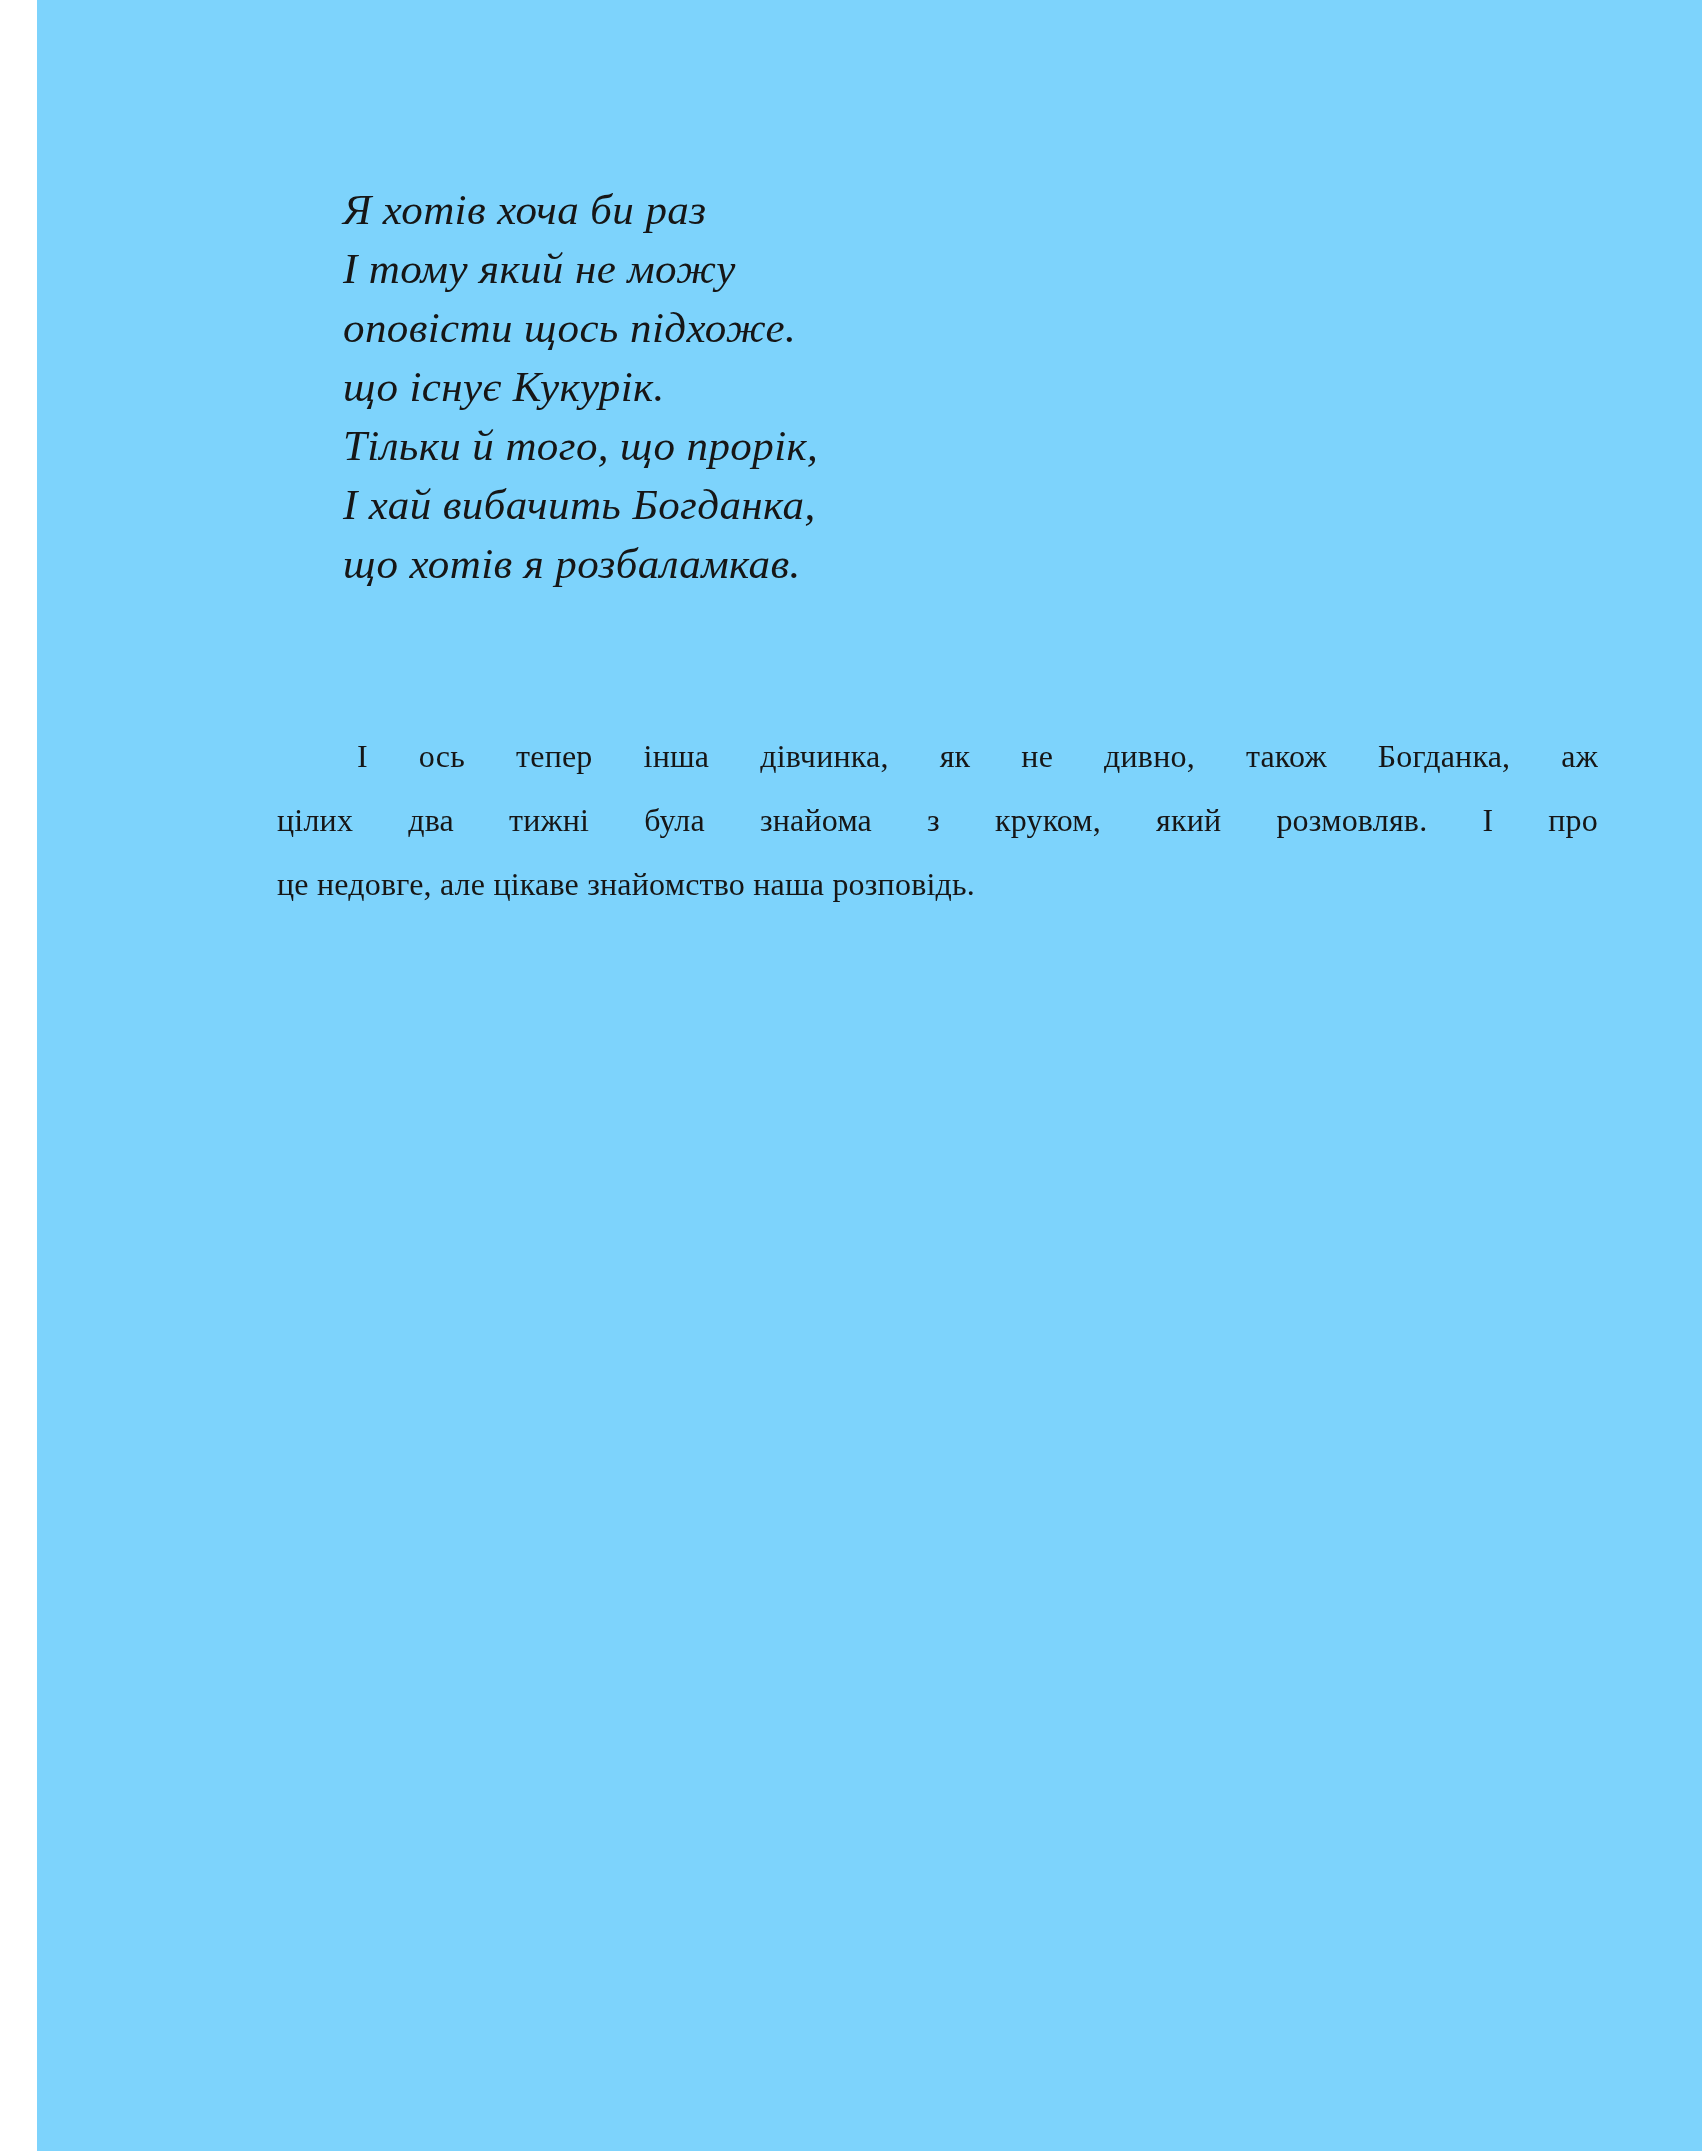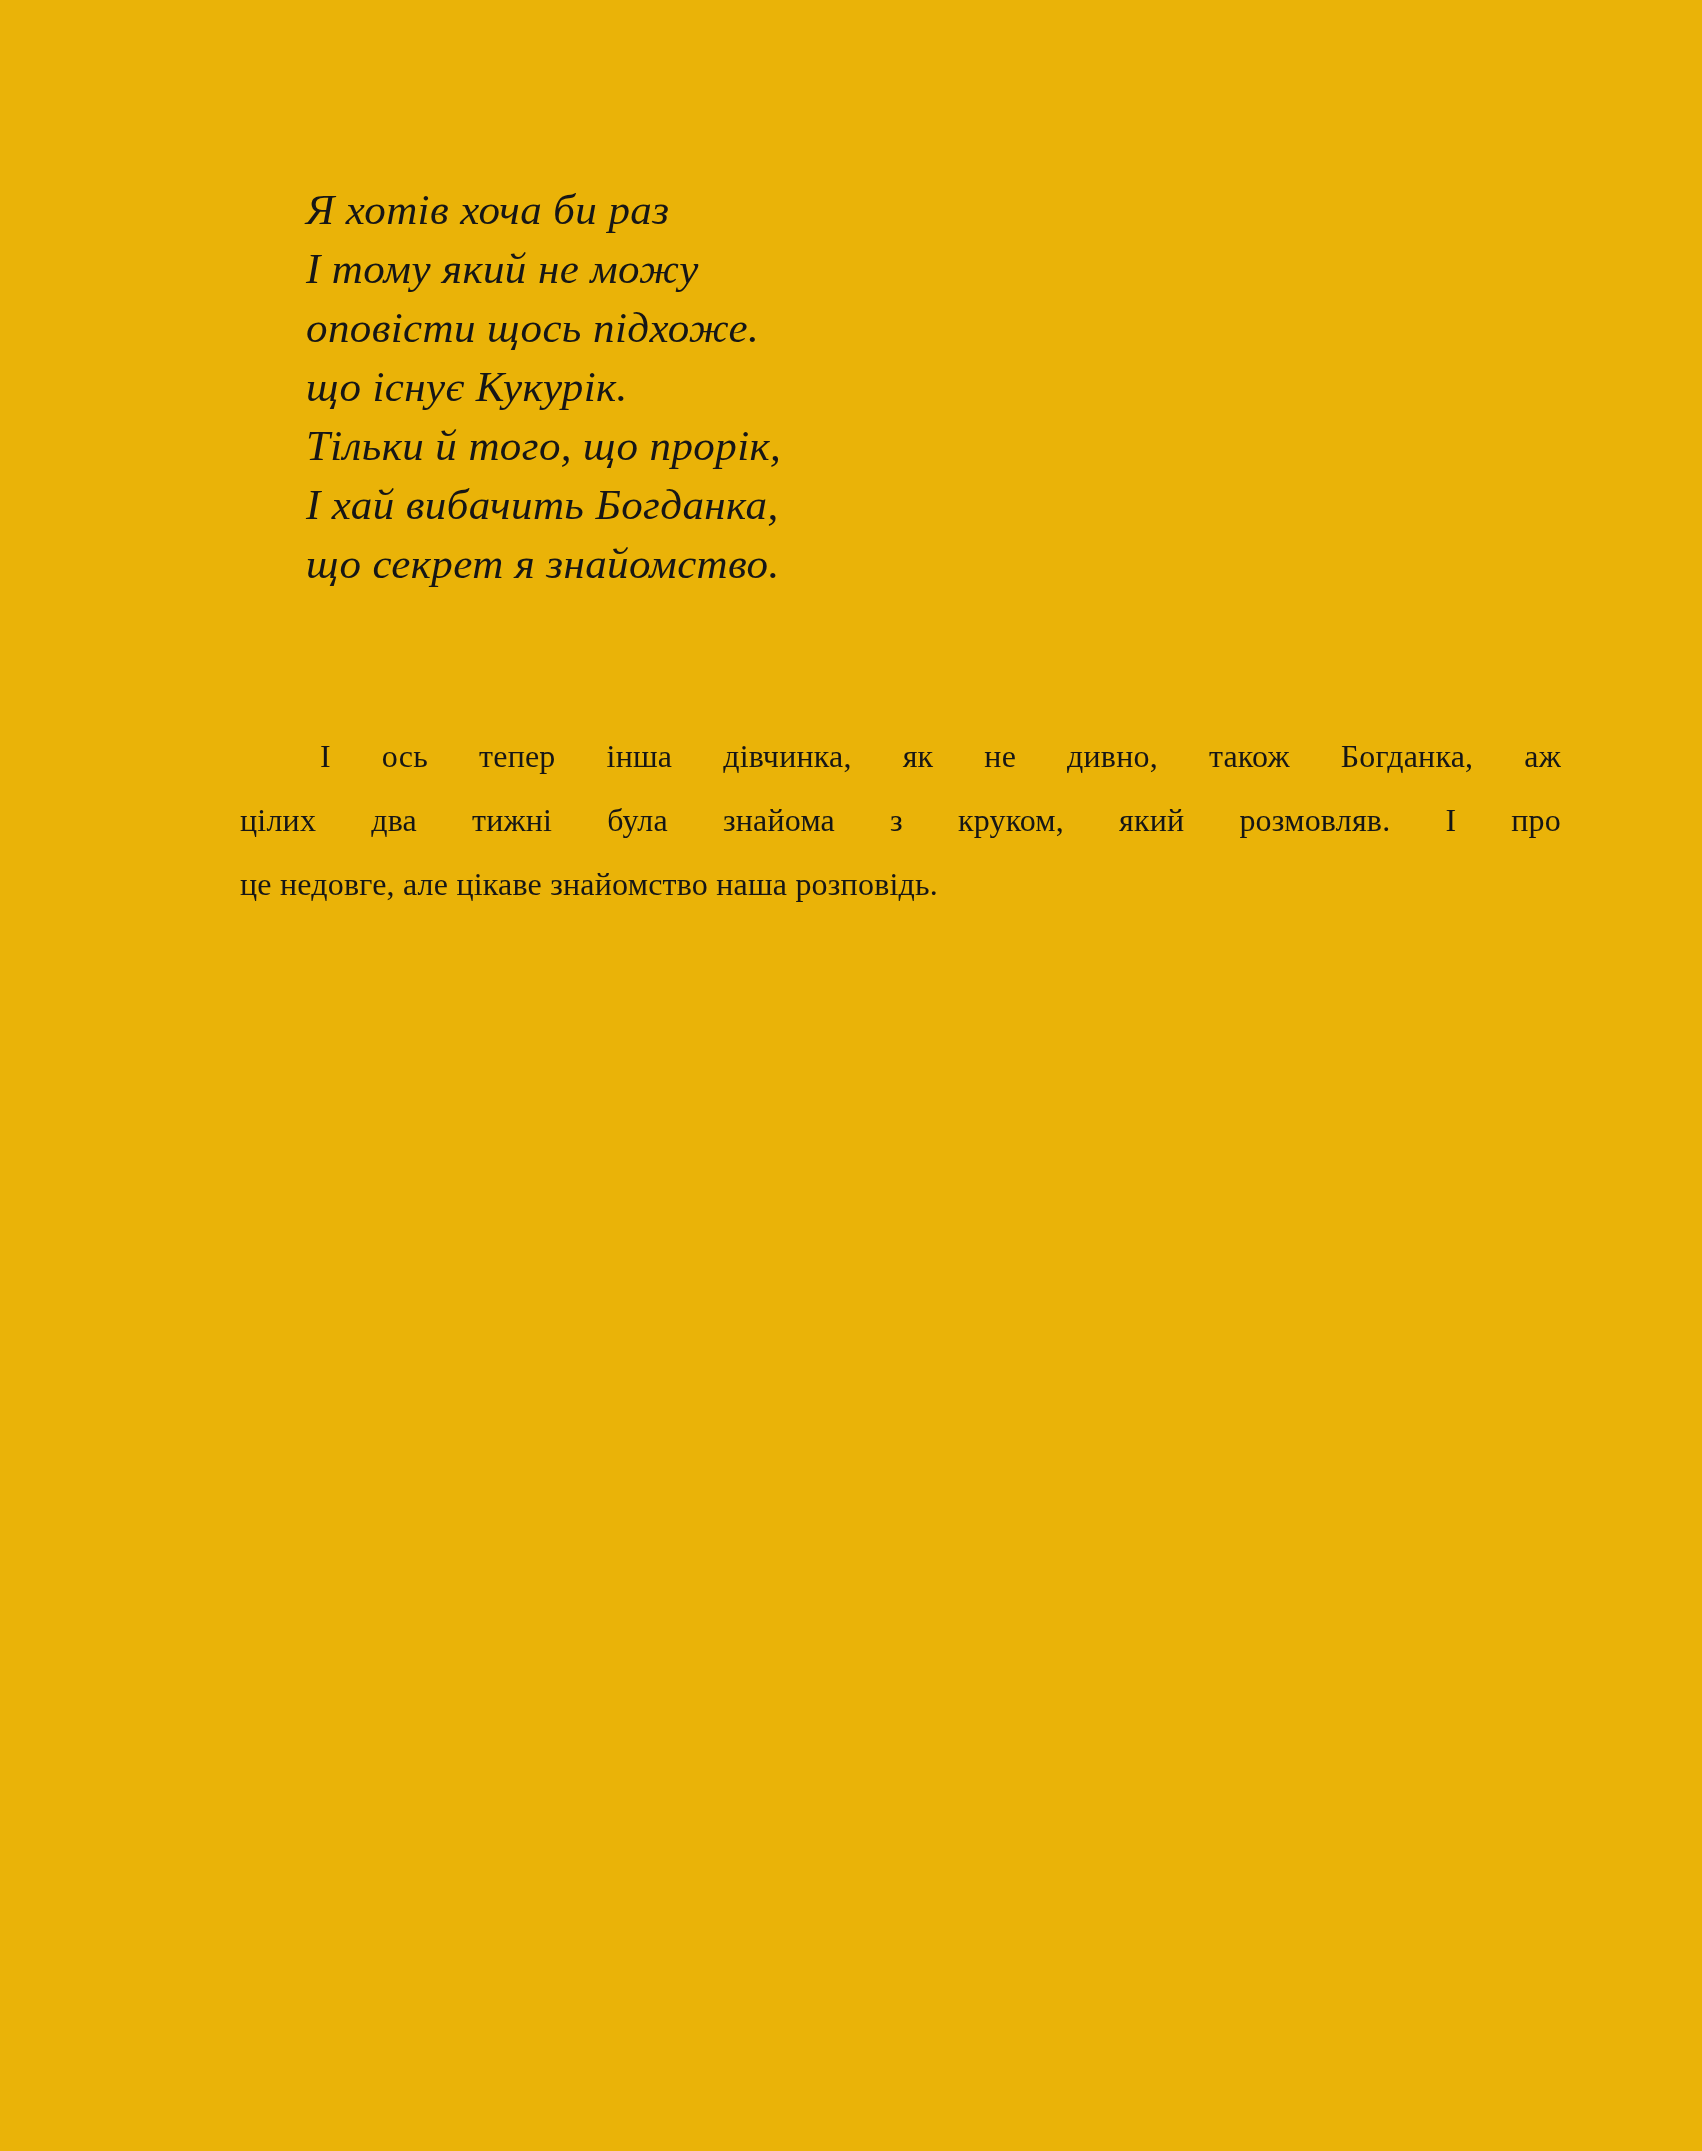--- a/index.html
+++ b/index.html
@@ -11,21 +11,22 @@
     height: 2152px;
     background: #ffffff;
     position: relative;
     font-family: "Liberation Serif", "DejaVu Serif", serif;
     color: #161616;
     overflow: hidden;
   }
   .page {
     position: absolute;
     inset: 0;
-    background: #eab308;
+    background: #7dd3fc;
+    margin-left: 37px;
   }
   .poem {
     position: absolute;
     left: 306px;
     top: 180px;
     font-style: italic;
     font-size: 43px;
     line-height: 59px;
     white-space: nowrap;
     letter-spacing: 0.4px;
@@ -60,21 +61,21 @@
 
 <div class="page">
 
   <div class="poem">
     <div class="poem-line">Я хотів хоча би раз</div>
     <div class="poem-line">І тому який не можу</div>
     <div class="poem-line">оповісти щось підхоже.</div>
     <div class="poem-line">що існує Кукурік.</div>
     <div class="poem-line">Тільки й того, що прорік,</div>
     <div class="poem-line">І хай вибачить Богданка,</div>
-    <div class="poem-line">що секрет я знайомство.</div>
+    <div class="poem-line">що хотів я розбаламкав.</div>
   </div>
 
   <div class="para">
     <div class="para-line justified indented">І ось тепер інша дівчинка, як не дивно, також Богданка, аж</div>
     <div class="para-line justified">цілих два тижні була знайома з круком, який розмовляв. І про</div>
     <div class="para-line">це недовге, але цікаве знайомство наша розповідь.</div>
   </div>
 
 </div>
 

